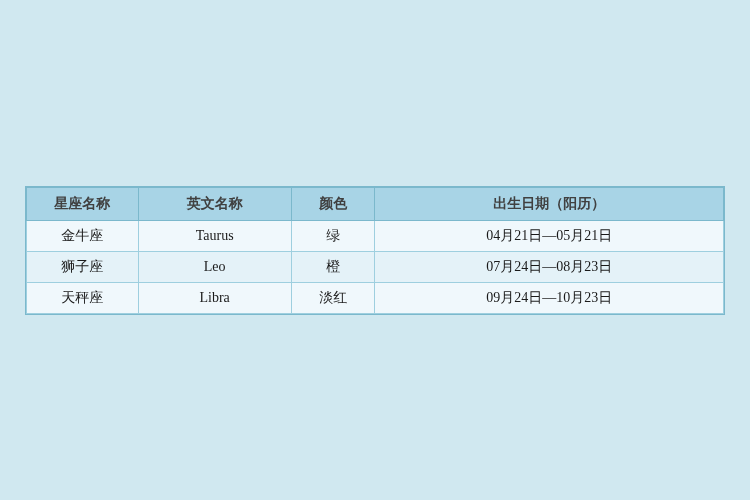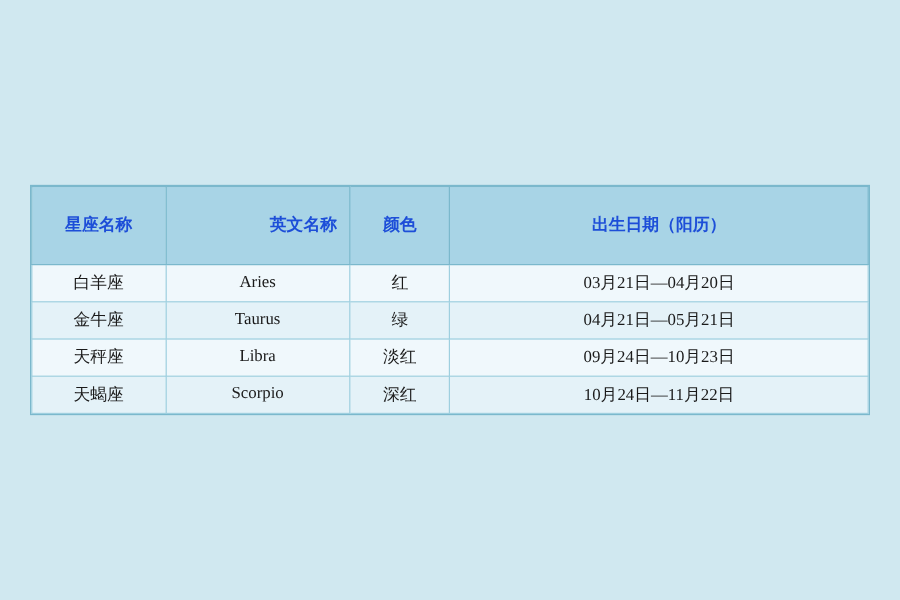--- a/index.html
+++ b/index.html
@@ -29,79 +29,73 @@
       width: 100%;
       border-collapse: collapse;
     }
 
     thead tr {
       background-color: #a8d4e6;
     }
 
     thead th {
       border: 1px solid #7bb8cc;
-      padding: 23px 10px;
+      padding: 7px 10px;
       text-align: center;
       font-weight: bold;
-      color: #1d4ed8;
+      color: #404040;
     }
 
     tbody tr {
       background-color: #f0f8fc;
     }
 
     tbody tr:nth-child(even) {
       background-color: #e4f2f8;
     }
 
     tbody td {
       border: 1px solid #9ecfdf;
       padding: 6px 10px;
       text-align: center;
       color: #1a1a1a;
     }
 
     .col-cn { width: 16%; }
-    .col-en { width: 22%; text-align: right; }
+    .col-en { width: 22%; }
     .col-color { width: 12%; }
     .col-date { width: 50%; }
   </style>
 </head>
 <body>
 
 <div class="table-container">
   <table>
     <thead>
       <tr>
         <th class="col-cn">星座名称</th>
         <th class="col-en">英文名称</th>
         <th class="col-color">颜色</th>
         <th class="col-date">出生日期（阳历）</th>
       </tr>
     </thead>
     <tbody id="table-body">
-    <tr>
-          <td>白羊座</td>
-          <td>Aries</td>
-          <td>红</td>
-          <td>03月21日—04月20日</td>
-        </tr>
         <tr>
           <td>金牛座</td>
           <td>Taurus</td>
           <td>绿</td>
           <td>04月21日—05月21日</td>
         </tr>
         <tr>
+          <td>狮子座</td>
+          <td>Leo</td>
+          <td>橙</td>
+          <td>07月24日—08月23日</td>
+        </tr>
+        <tr>
           <td>天秤座</td>
           <td>Libra</td>
           <td>淡红</td>
           <td>09月24日—10月23日</td>
-        </tr>
-        <tr>
-          <td>天蝎座</td>
-          <td>Scorpio</td>
-          <td>深红</td>
-          <td>10月24日—11月22日</td>
         </tr>
       </tbody>
   </table>
 </div>
 
 </body></html>

